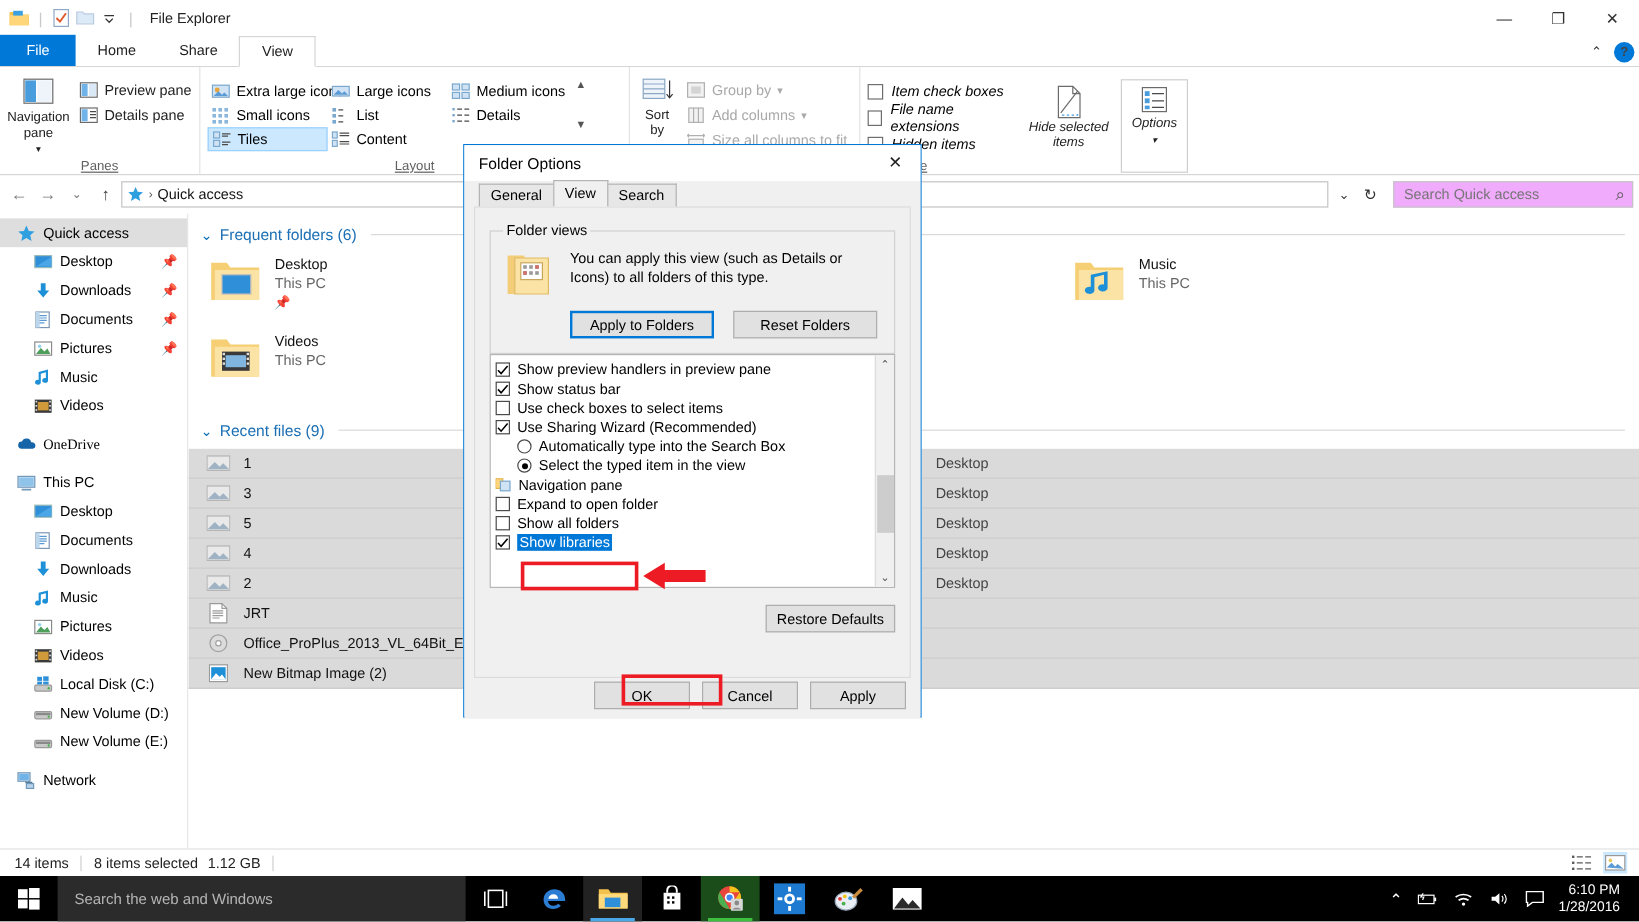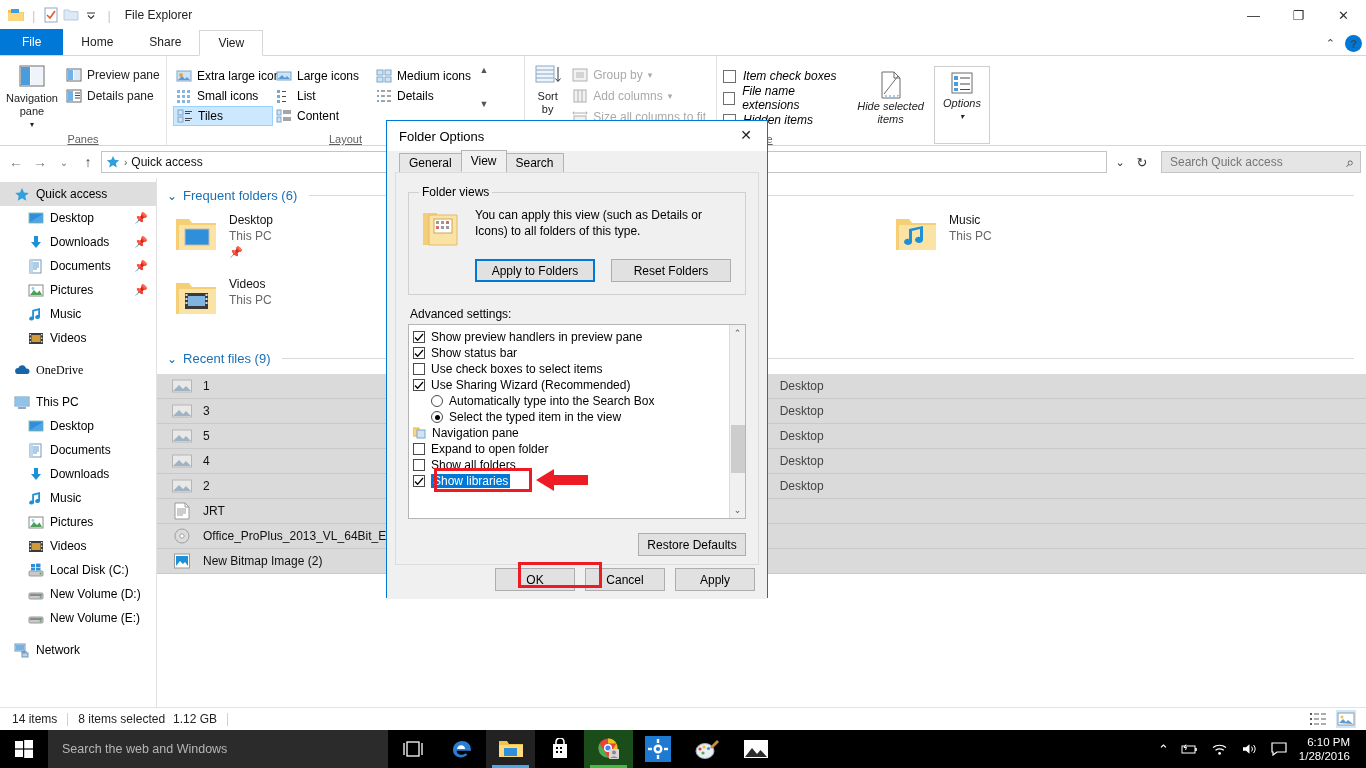--- a/index.html
+++ b/index.html
@@ -56,21 +56,21 @@
 
   
   .addrbar { height:32px; display:flex; align-items:center; gap:2px; padding:0 5px; background:#fff; }
   .navbtn { width:22px; height:22px; display:flex; align-items:center; justify-content:center; color:#7a7a7a; font-size:14px; }
   .navbtn.on { color:#444; }
   .crumbbox { flex:1; height:22px; border:1px solid #c4c4c4; background:#fff; display:flex; align-items:center; padding:0 4px; gap:4px; }
   .crumbbox .sep { color:#555; font-size:10px; }
   .crumb { font-size:12px; color:#111; }
   .addr-right { display:flex; align-items:center; }
   .addr-right .ab { width:22px; height:22px; display:flex; align-items:center; justify-content:center; color:#333; font-size:11px; border:1px solid transparent;}
-  .searchbox { width:200px; height:22px; border:1px solid #c4c4c4; background:#e5e5e5; display:flex; align-items:center; padding:0 6px; margin-left:6px; }
+  .searchbox { width:200px; height:22px; border:1px solid #c4c4c4; background:#f0abfc; display:flex; align-items:center; padding:0 6px; margin-left:6px; }
   .searchbox input { border:none; outline:none; flex:1; font-family:inherit; font-size:12px; color:#555; background:transparent; }
 
   
   .bodysplit { display:flex; height:537px; }
   .navpane { width:157px; background:#fff; border-right:1px solid #e2e2e2; padding-top:4px; overflow:hidden; position:relative; }
   .navitem { height:24px; display:flex; align-items:center; font-size:12px; color:#000; padding-right:6px; position:relative; }
   .navitem.sel { background:#dedede; }
   .navitem .lbl { margin-left:6px; }
   .navitem .pin { position:absolute; right:8px; color:#9a9a9a; font-size:11px; }
   .spacer8 { height:8px; }
@@ -895,21 +895,20 @@
                 </g>
             </svg>
             <div class="fv-text" style="width:248px;">You can apply this view (such as Details or Icons) to all folders of this type.</div>
           </div>
           <div class="btnrow" style="padding-left:56px;">
             <div class="wbtn default">Apply to Folders</div>
             <div class="wbtn">Reset Folders</div>
           </div>
         </fieldset>
 
-        <div class="adv-label">Advanced settings:</div>
 
         <div class="listbox">
           <div class="lb-inner" id="adv-list">
               <div class="lrow">
                 <span class="" style="display:flex;align-items:center;flex:none;">
                   <span class="cb">
                     <svg width="10" height="9" viewBox="0 0 10 9">
                       <path d="M1 4.5l2.6 2.8L9 1" stroke="#000" stroke-width="1.3" fill="none"></path>
                     </svg>
                   </span>

